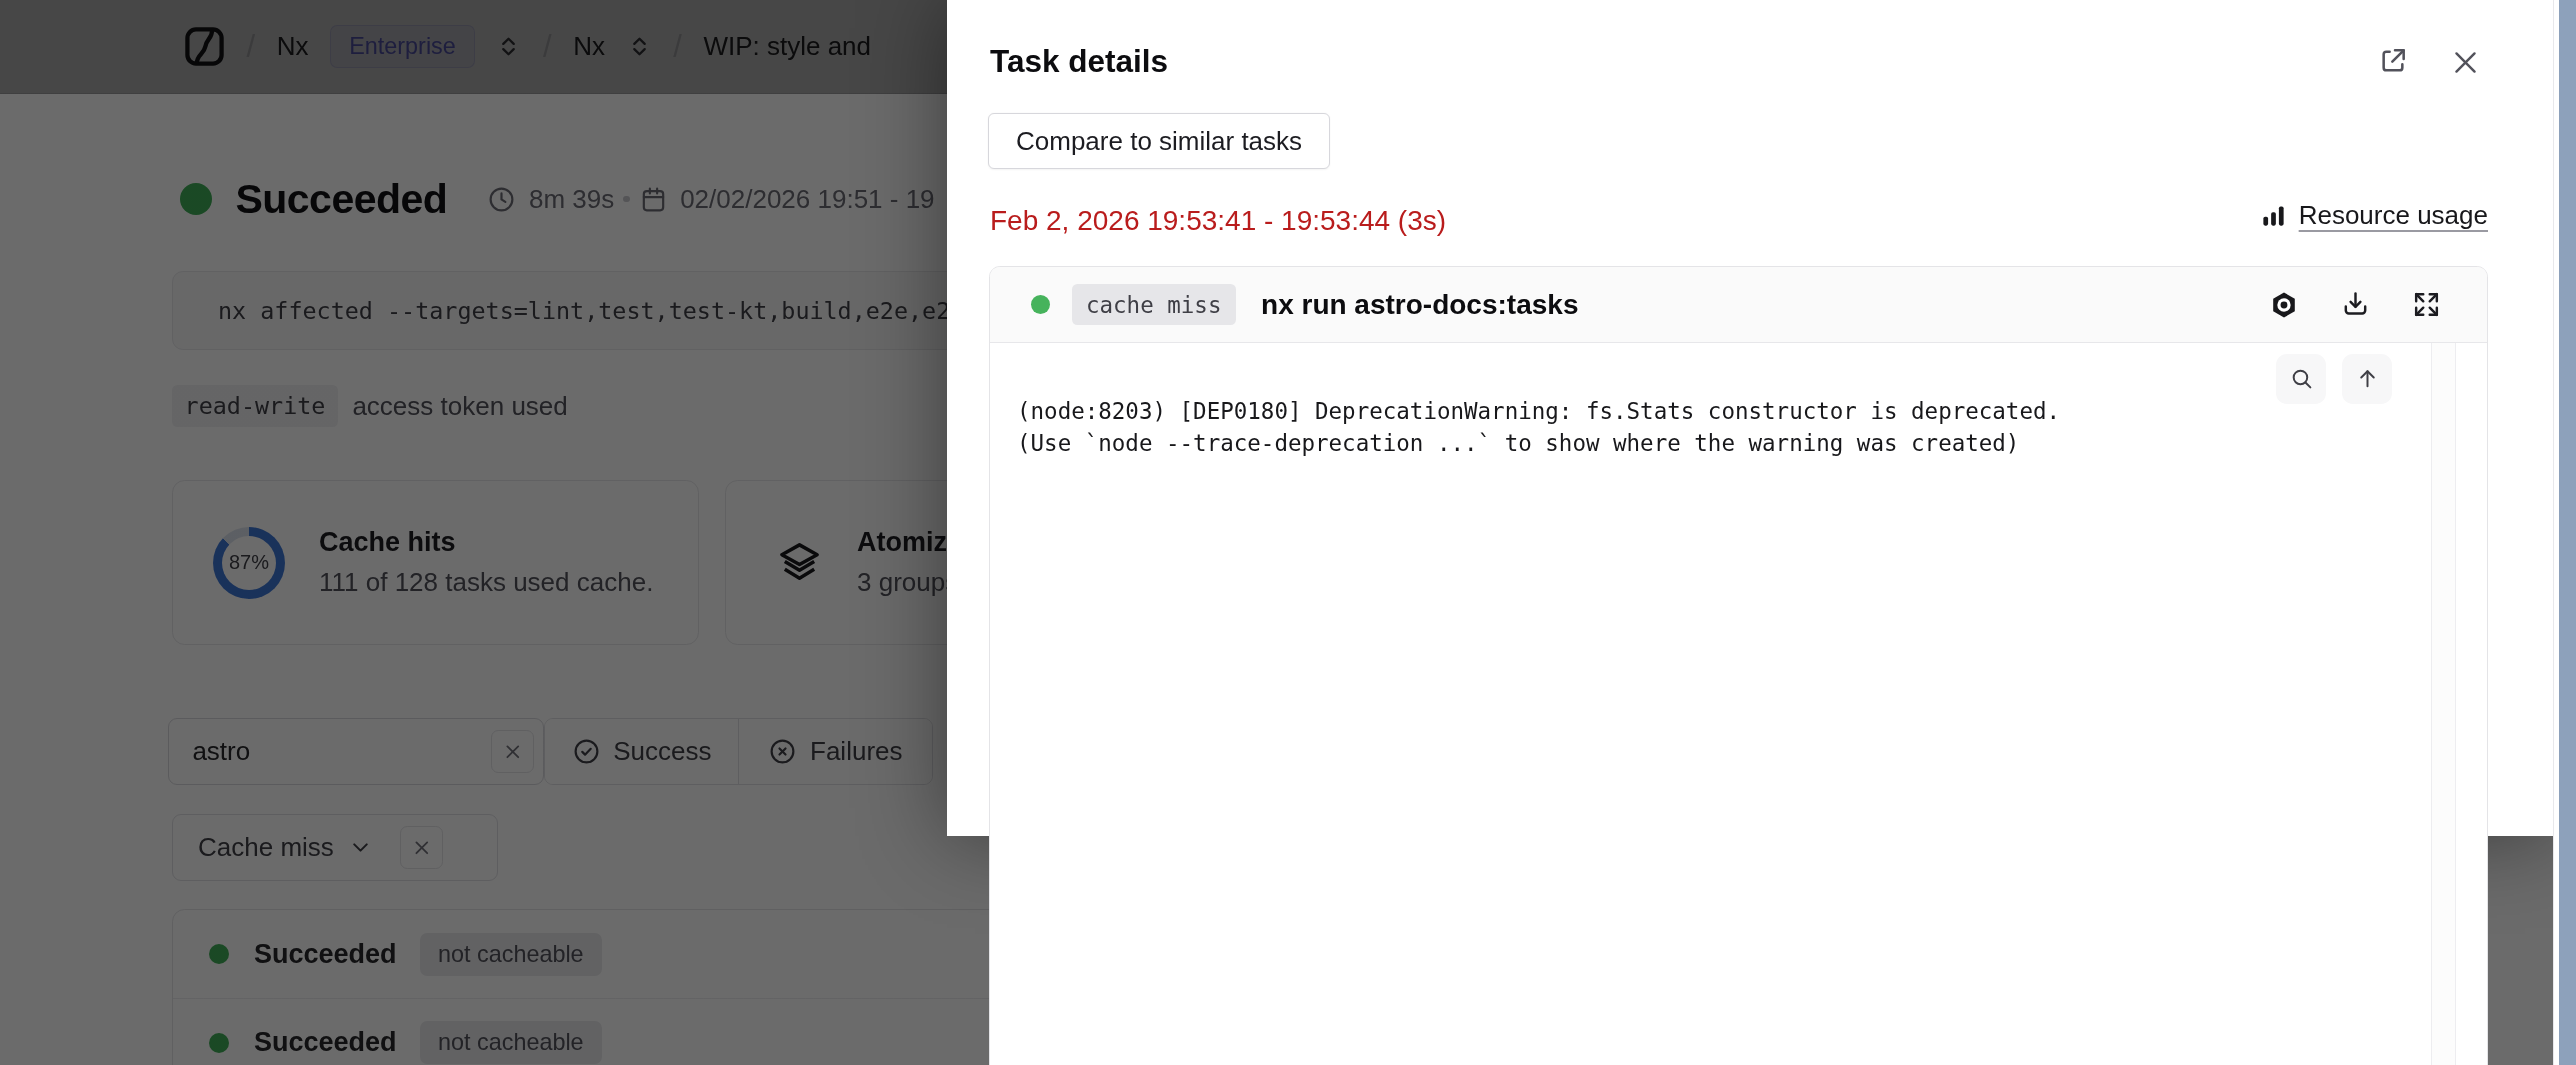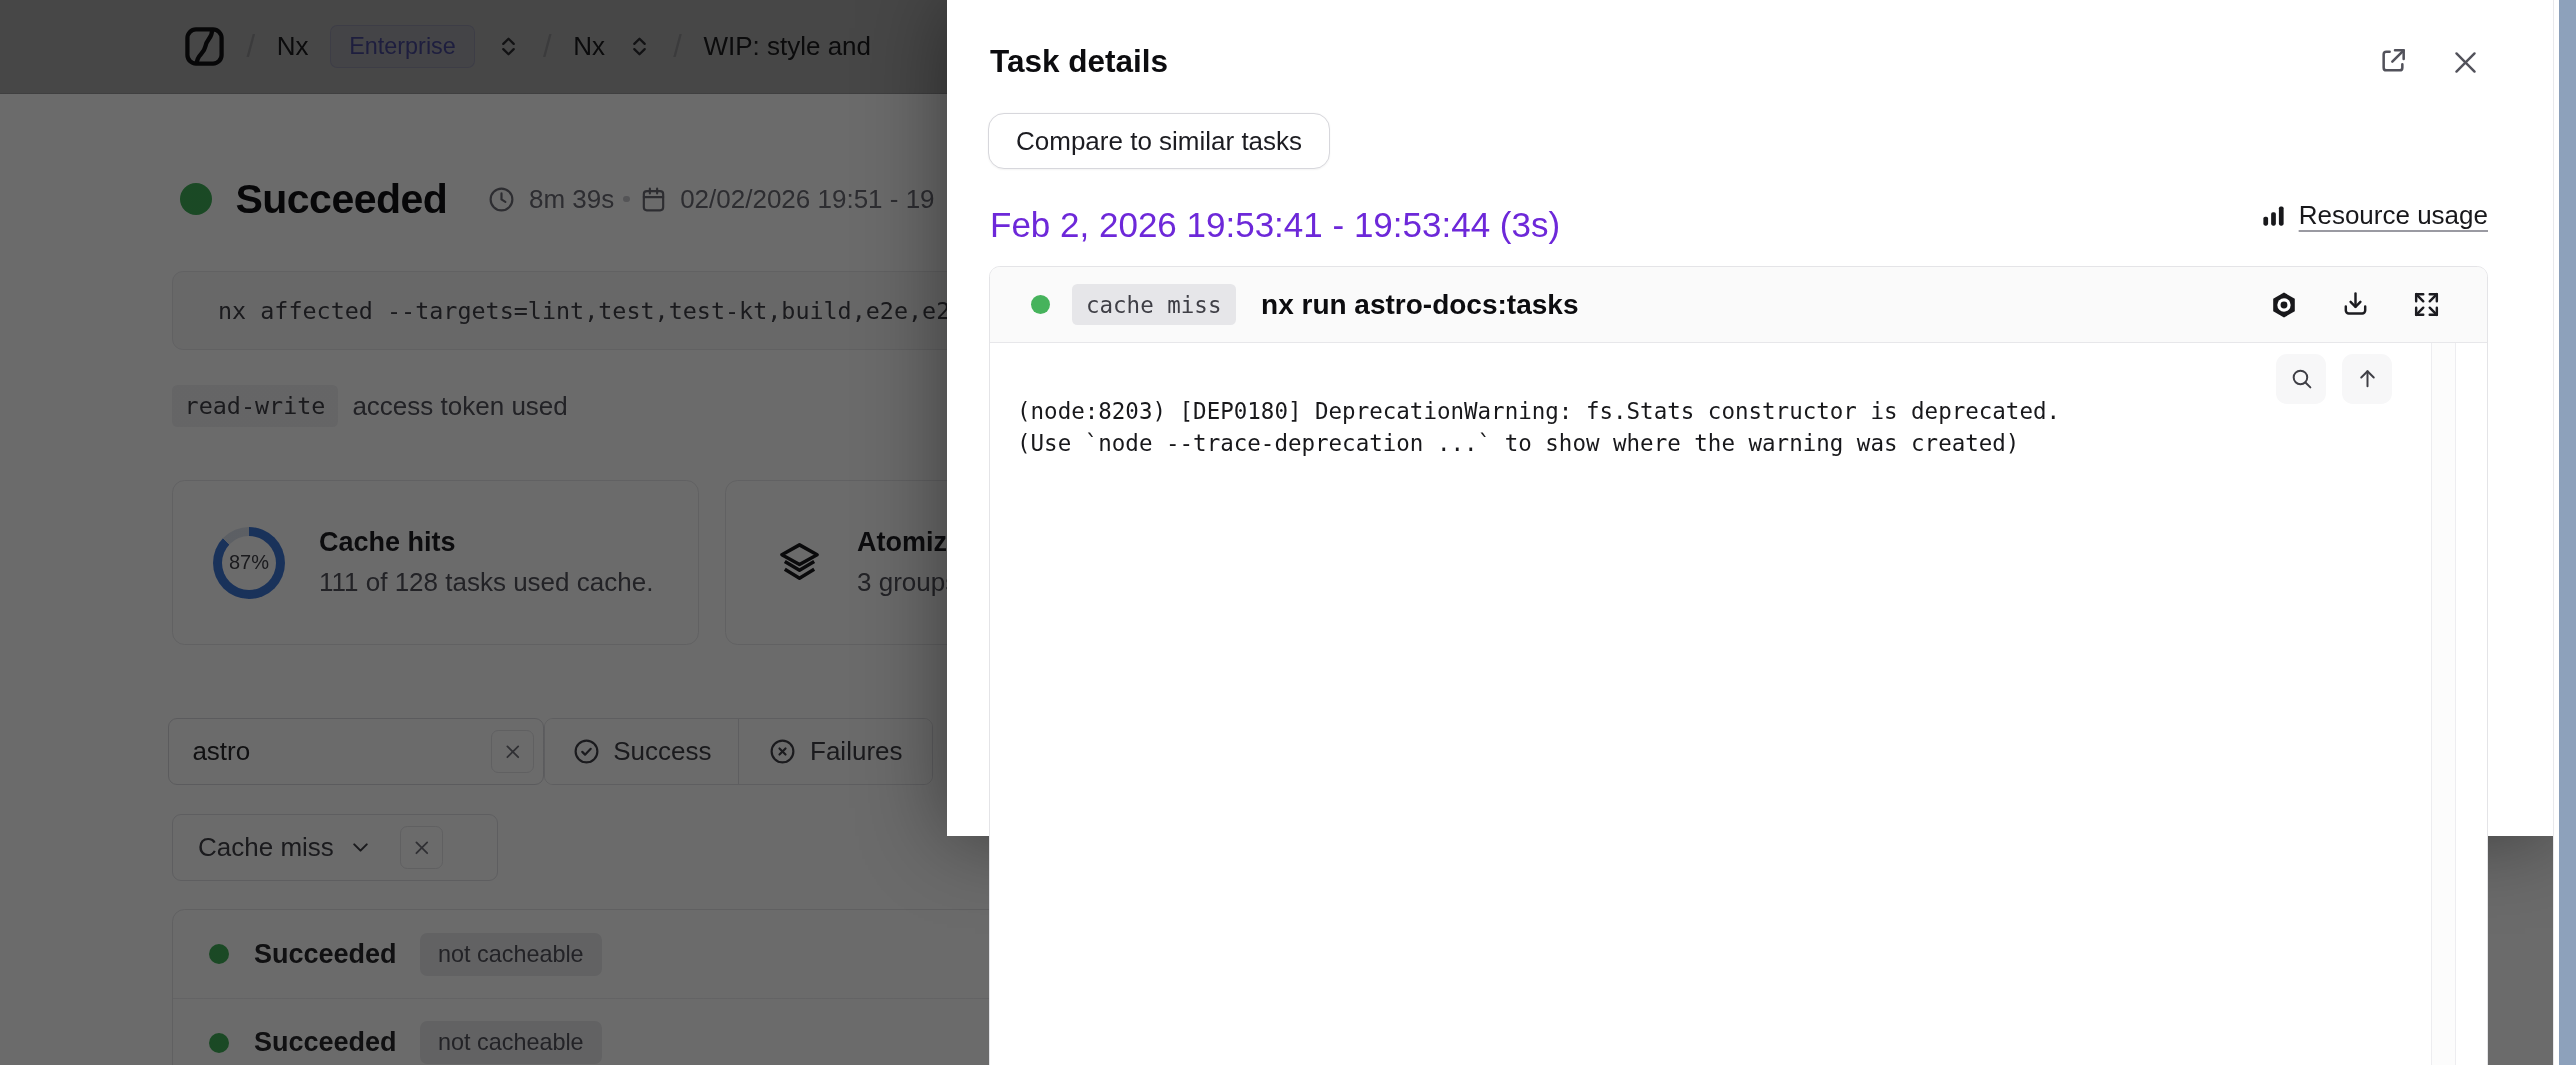--- a/index.html
+++ b/index.html
@@ -87,24 +87,24 @@
   
   .modal { position:absolute; left:947px; top:0; width:1606px; height:836px; background:#fff;
            z-index:20; box-shadow:0 0 81px rgba(0,0,0,.45); }
   .modal-title { position:absolute; left:43px; top:43px; font-size:31.5px; font-weight:600; color:#0c0c0f; }
   .icon-btn { background:none; border:none; cursor:pointer; display:flex; align-items:center;
               justify-content:center; color:#52525b; }
   .btn-expand-modal { position:absolute; top:45px; right:144px; }
   .btn-close-modal { position:absolute; top:47px; right:72px; }
 
   .compare-btn { position:absolute; left:41px; top:113px; height:56px; padding:0 27px;
-                 border:0.9px solid #d7d7dc; border-radius:16px; background:#fff; cursor:pointer;
+                 border:0.9px solid #d7d7dc; border-radius:6px; background:#fff; cursor:pointer;
                  font-size:26px; font-weight:500; color:#1c1c21; font-family:"Liberation Sans",sans-serif;
                  box-shadow:0 0.9px 1.8px rgba(0,0,0,.05); }
-  .time-range { position:absolute; left:43px; top:205px; font-size:35px; color:#6d28d9; }
+  .time-range { position:absolute; left:43px; top:205px; font-size:28px; color:#b91c1c; }
   .resource-link { position:absolute; right:65px; top:200px; display:flex; align-items:center; gap:12px;
                    cursor:pointer; }
   .resource-label { font-size:26px; font-weight:500; color:#18181b; text-decoration:underline;
                     text-underline-offset:6.3px; text-decoration-color:#9a9aa2; }
 
   
   .terminal { position:absolute; left:42px; right:65px; top:266px; height:828px;
               border:0.9px solid #e4e4e7; border-radius:10.8px; background:#fff; overflow:hidden; }
   .t-header { height:76px; background:#fafafa; border-bottom:0.9px solid #e7e7ea;
               display:flex; align-items:center; padding:0 45px 0 41px; gap:21.6px; }

